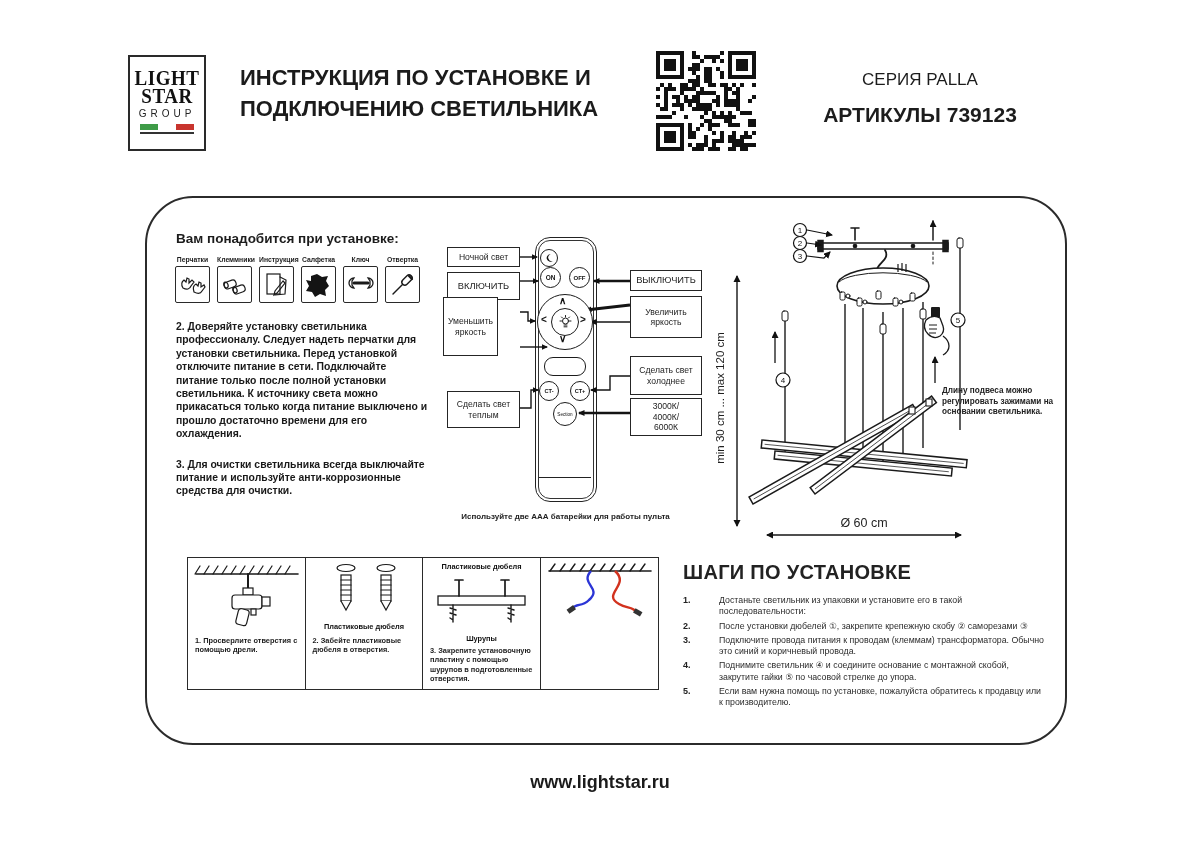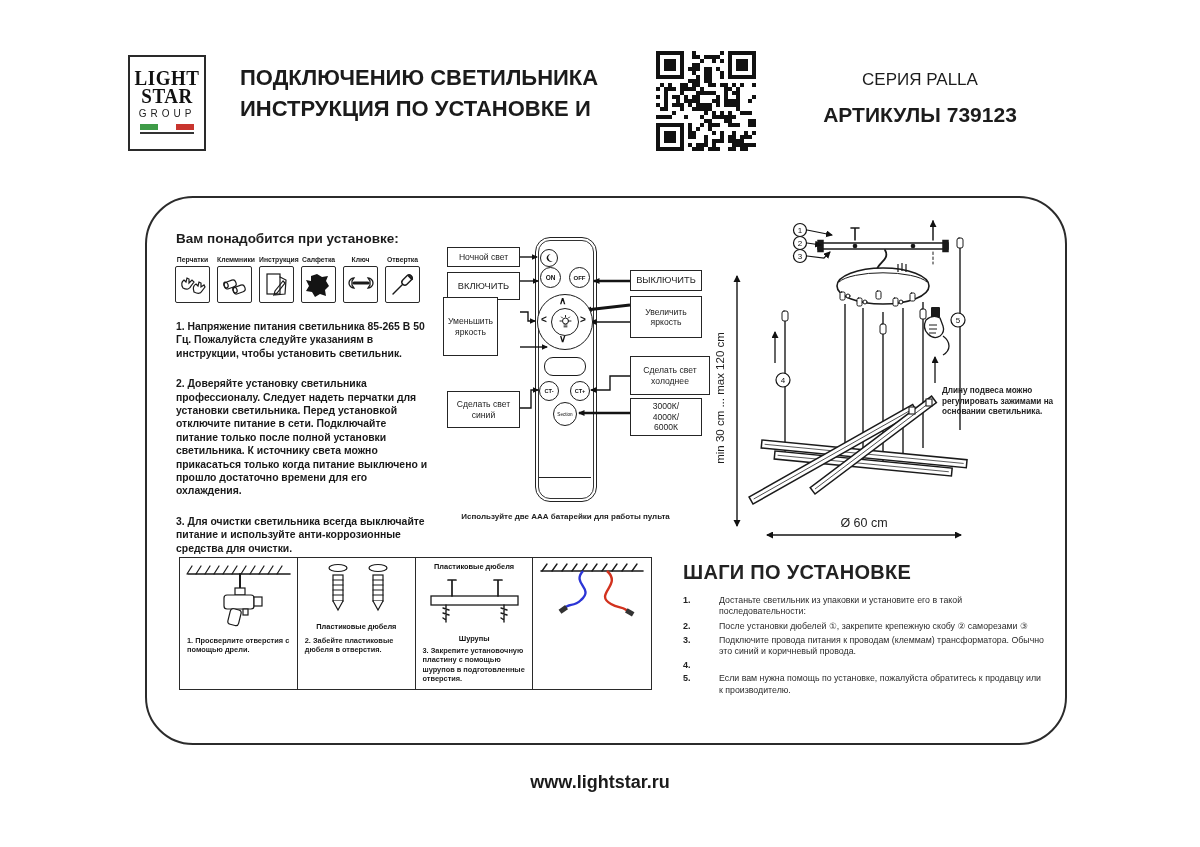--- a/index.html
+++ b/index.html
@@ -35,21 +35,21 @@
   .chev{position:absolute;font-size:10px;font-weight:700;z-index:3;color:#111;}
   .remote-sep{left:539px;top:477px;width:52px;border-top:1.6px solid #222;z-index:3;}
   .remote-caption{left:438px;top:512px;width:255px;text-align:center;font-size:8px;color:#222;font-weight:600;}
   
   .height-label{left:639px;top:392px;width:162px;text-align:center;font-size:11.5px;color:#1f1f1f;transform:rotate(-90deg);font-weight:500;}
   .dia-label{left:814px;top:516px;width:100px;text-align:center;font-size:12.5px;color:#1f1f1f;font-weight:500;}
   .adjust-note{left:942px;top:386px;width:114px;font-size:8.2px;line-height:10.5px;color:#222;font-weight:600;}
   
   .panels{left:175px;top:557px;width:477px;height:133px;display:flex;}
   .panel{position:relative;width:119.25px;border:1.5px solid #2a2a2a;margin-left:-1.5px;background:#fff;box-sizing:border-box;}
-  .panel:first-child{margin-left:4px;}
+  .panel:first-child{margin-left:12px;}
   .pcap{position:absolute;left:7px;right:4px;font-size:7.4px;line-height:9.3px;font-weight:600;color:#1d1d1d;}
   .plab{position:absolute;left:0;right:0;text-align:center;font-size:7.4px;font-weight:700;color:#111;}
   
   .steps-heading{left:683px;top:561px;font-size:20px;font-weight:600;letter-spacing:.3px;color:#222;}
   .steps-list{left:683px;top:595px;width:365px;}
   .step-row{display:flex;margin-bottom:3px;}
   .step-num{width:36px;font-size:9px;font-weight:700;color:#222;}
   .step-text{width:326px;font-size:8.8px;line-height:11.3px;color:#2b2b2b;font-weight:500;}
   .footer-url{left:0;top:772px;width:1200px;text-align:center;font-size:18px;font-weight:700;color:#1b1b1b;}
   svg{display:block;}
@@ -63,22 +63,22 @@
   <div class="logo-word">STAR</div>
   <div class="logo-group">GROUP</div>
   <div class="logo-flag">
     <span style="background:#3e9b47"></span>
       <span style="background:#fff"></span>
       <span style="background:#c8342e"></span>
   </div>
 </div>
 
 <div class="abs page-title">
+  <div>ИНСТРУКЦИЯ ПО УСТАНОВКЕ И</div>
   <div>ПОДКЛЮЧЕНИЮ СВЕТИЛЬНИКА</div>
-  <div>ИНСТРУКЦИЯ ПО УСТАНОВКЕ И</div>
 </div>
 
 <div class="abs" id="qr">
     <svg width="102" height="102" viewBox="0 0 102 102">
       <rect width="102" height="102" fill="#fff"></rect>
       <rect x="37" y="1" width="4" height="4" fill="#111"></rect>
       <rect x="65" y="1" width="4" height="4" fill="#111"></rect>
       <rect x="37" y="5" width="4" height="4" fill="#111"></rect>
       <rect x="41" y="5" width="4" height="4" fill="#111"></rect>
       <rect x="49" y="5" width="4" height="4" fill="#111"></rect>
@@ -360,21 +360,20 @@
         <path d="M4 22 L14 12"></path>
         <rect x="12" y="5" width="12" height="6" rx="3" transform="rotate(-45 18 8)" fill="#fff"></rect>
         <path d="M20 4 l3 3" stroke-width="2.2"></path>
       </g>
         </svg>
     </div>
   </div>
 </div>
 
 <div class="abs warnings">
-  <p>1. Напряжение питания светильника 85-265 В 50 Гц. Пожалуйста следуйте указаниям в инструкции, чтобы установить светильник.</p>
   <p>2. Доверяйте установку светильника профессионалу. Следует надеть перчатки для установки светильника. Перед установкой отключите питание в сети. Подключайте питание только после полной установки светильника. К источнику света можно прикасаться только когда питание выключено и прошло достаточно времени для его охлаждения.</p>
   <p>3. Для очистки светильника всегда выключайте питание и используйте анти-коррозионные средства для очистки.</p>
 </div>
 
 <svg class="abs" style="left:440px;top:225px;z-index:1" width="270" height="300" viewBox="0 0 270 300">
   <defs>
     <marker id="ar" markerWidth="7" markerHeight="7" refX="5.5" refY="3" orient="auto" markerUnits="userSpaceOnUse">
       <path d="M0,0 L6.5,3 L0,6 z" fill="#111"></path>
     </marker>
   </defs>
@@ -388,24 +387,24 @@
     <path d="M80,122 L107,122" marker-end="url(#ar)"></path>
     <path d="M80,183 L91,183 L91,165 L98,165" marker-end="url(#ar)"></path>
     <path d="M190,151 L170,151 L170,165 L151,165" marker-end="url(#ar)"></path>
     <path d="M190,188 L139,188" stroke-width="2.6" marker-end="url(#ar)"></path>
   </g>
 </svg>
 
 <div class="rlabel" style="left:447px;top:247px;width:73px;height:20px">Ночной свет</div>
 <div class="rlabel" style="left:447px;top:272px;width:73px;height:28px;font-size:9.3px">ВКЛЮЧИТЬ</div>
 <div class="rlabel" style="left:443px;top:297px;width:55px;height:59px">Уменьшить яркость</div>
-<div class="rlabel" style="left:447px;top:391px;width:73px;height:37px">Сделать свет синий</div>
+<div class="rlabel" style="left:447px;top:391px;width:73px;height:37px">Сделать свет теплым</div>
 <div class="rlabel" style="left:630px;top:270px;width:72px;height:21px;font-size:9.3px">ВЫКЛЮЧИТЬ</div>
 <div class="rlabel" style="left:630px;top:296px;width:72px;height:42px">Увеличить яркость</div>
-<div class="rlabel" style="left:630px;top:356px;width:80px;height:39px">Сделать свет холоднее</div>
+<div class="rlabel" style="left:630px;top:356px;width:72px;height:39px">Сделать свет холоднее</div>
 <div class="rlabel" style="left:630px;top:398px;width:72px;height:38px;flex-direction:column">
   <span>3000К/</span>
   <span>4000К/</span>
   <span>6000К</span>
 </div>
 
 <div class="abs remote-body">
   <div class="remote-inner"></div>
 </div>
 <div class="cbtn" style="left:540px;top:249px;width:16px;height:16px">
@@ -619,20 +618,21 @@
   <div class="step-row">
     <div class="step-num">2.</div>
     <div class="step-text">После установки дюбелей ①, закрепите крепежную скобу ② саморезами ③</div>
   </div>
   <div class="step-row">
     <div class="step-num">3.</div>
     <div class="step-text">Подключите провода питания к проводам (клеммам) трансформатора. Обычно это синий и коричневый провода.</div>
   </div>
   <div class="step-row">
     <div class="step-num">4.</div>
+    <div class="step-text">Поднимите светильник ④ и соедините основание с монтажной скобой, закрутите гайки ⑤ по часовой стрелке до упора.</div>
   </div>
   <div class="step-row">
     <div class="step-num">5.</div>
     <div class="step-text">Если вам нужна помощь по установке, пожалуйста обратитесь к продавцу или к производителю.</div>
   </div>
 </div>
 
 <div class="abs footer-url">www.lightstar.ru</div>
 
 </body></html>

